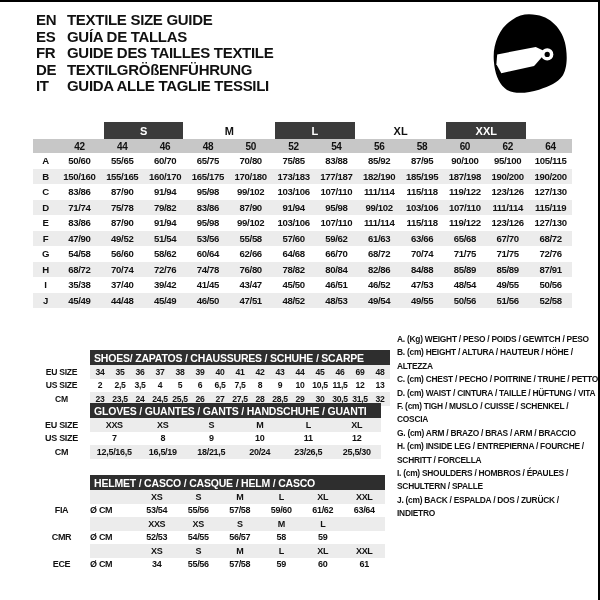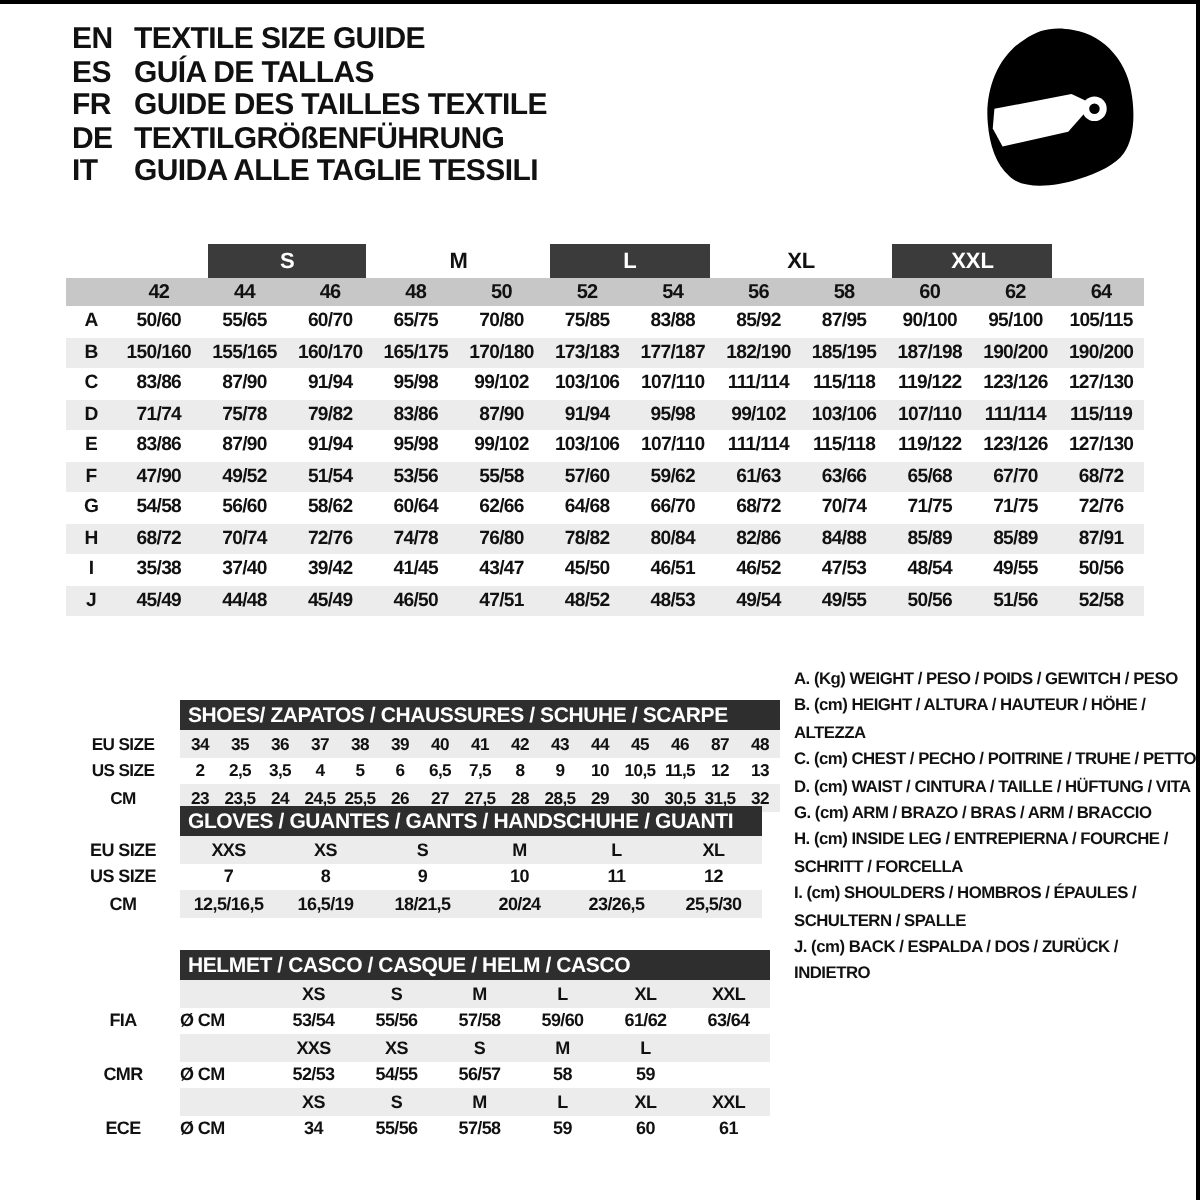--- a/index.html
+++ b/index.html
@@ -320,21 +320,21 @@
           <td>37</td>
           <td>38</td>
           <td>39</td>
           <td>40</td>
           <td>41</td>
           <td>42</td>
           <td>43</td>
           <td>44</td>
           <td>45</td>
           <td>46</td>
-          <td>87</td>
+          <td>69</td>
           <td>48</td>
         </tr>
         <tr>
           <td>US SIZE</td>
           <td>2</td>
           <td>2,5</td>
           <td>3,5</td>
           <td>4</td>
           <td>5</td>
           <td>6</td>
@@ -500,17 +500,18 @@
         </tr>
       </tbody>
   </table>
 </div>
 
 <div class="legend">
     <div class="legend-line">A. (Kg) WEIGHT / PESO / POIDS / GEWITCH / PESO</div>
     <div class="legend-line">B. (cm) HEIGHT / ALTURA / HAUTEUR / HÖHE / ALTEZZA</div>
     <div class="legend-line">C. (cm) CHEST / PECHO / POITRINE / TRUHE / PETTO</div>
     <div class="legend-line">D. (cm) WAIST / CINTURA / TAILLE / HÜFTUNG / VITA</div>
+    <div class="legend-line">F. (cm) TIGH / MUSLO / CUISSE / SCHENKEL / COSCIA</div>
     <div class="legend-line">G. (cm) ARM / BRAZO / BRAS / ARM / BRACCIO</div>
     <div class="legend-line">H. (cm) INSIDE LEG / ENTREPIERNA / FOURCHE / SCHRITT / FORCELLA</div>
     <div class="legend-line">I. (cm) SHOULDERS / HOMBROS / ÉPAULES / SCHULTERN / SPALLE</div>
     <div class="legend-line">J. (cm) BACK / ESPALDA / DOS / ZURÜCK / INDIETRO</div>
   </div>
 
 </body></html>

